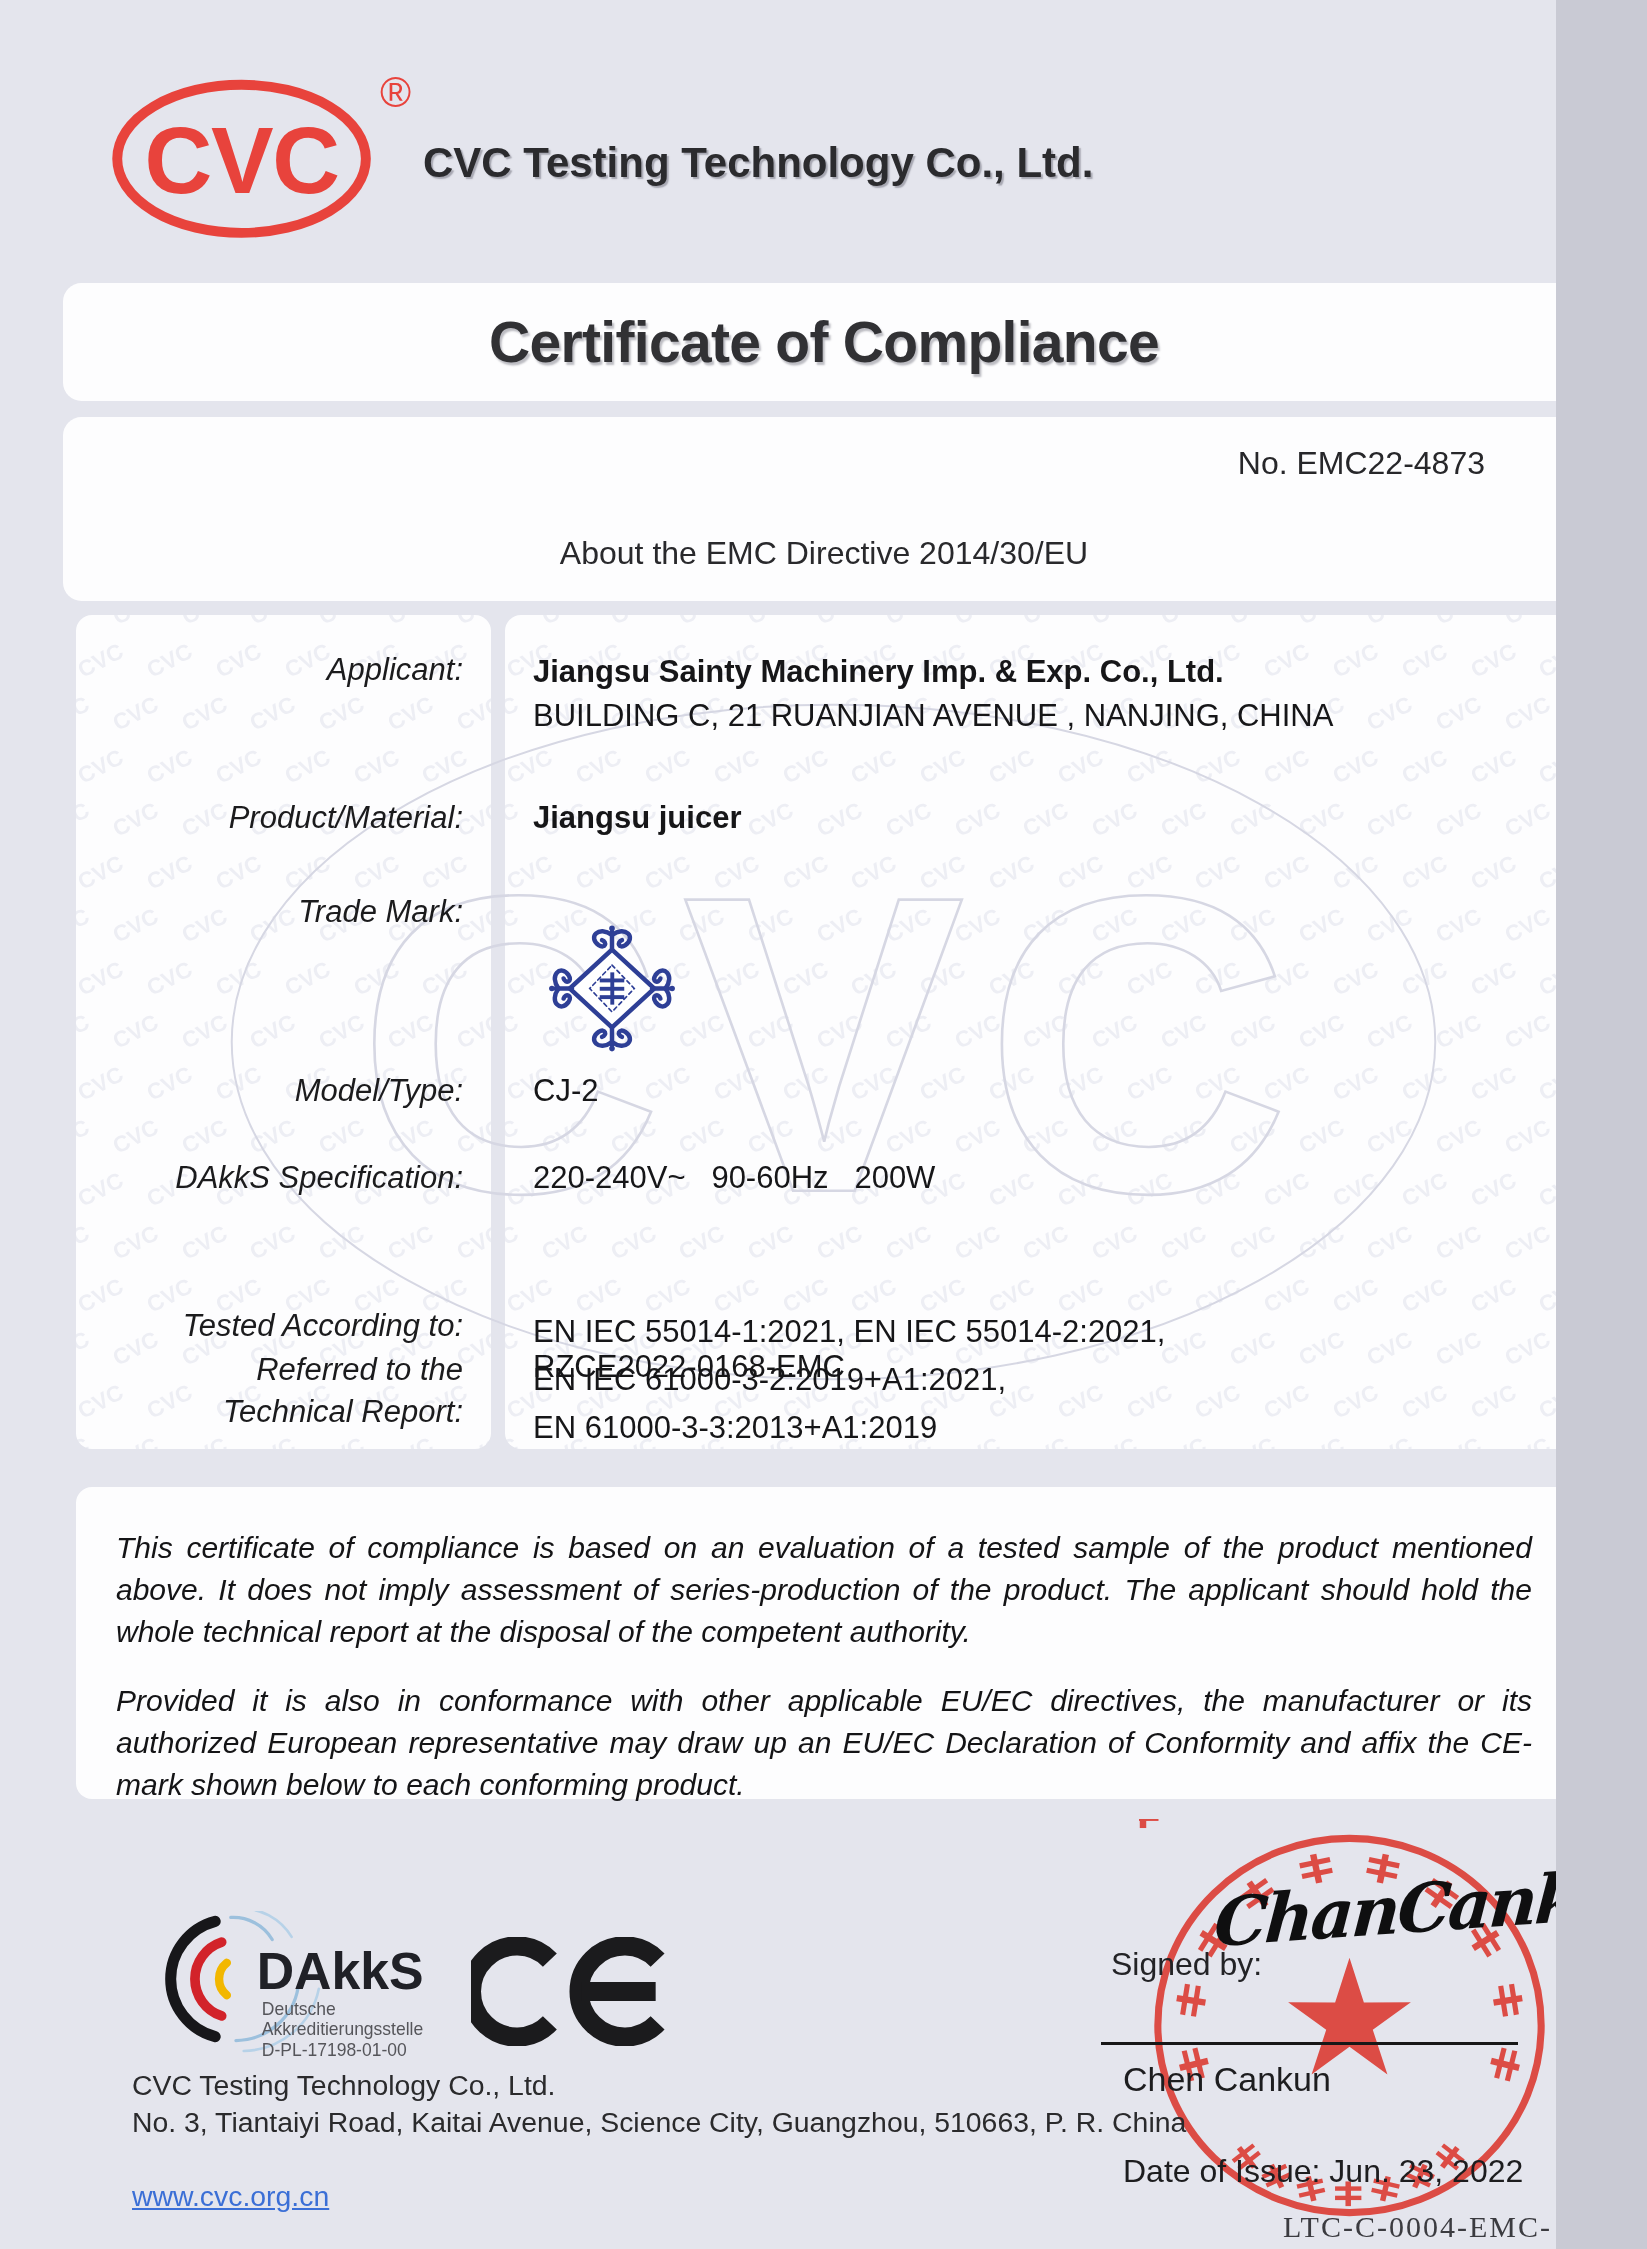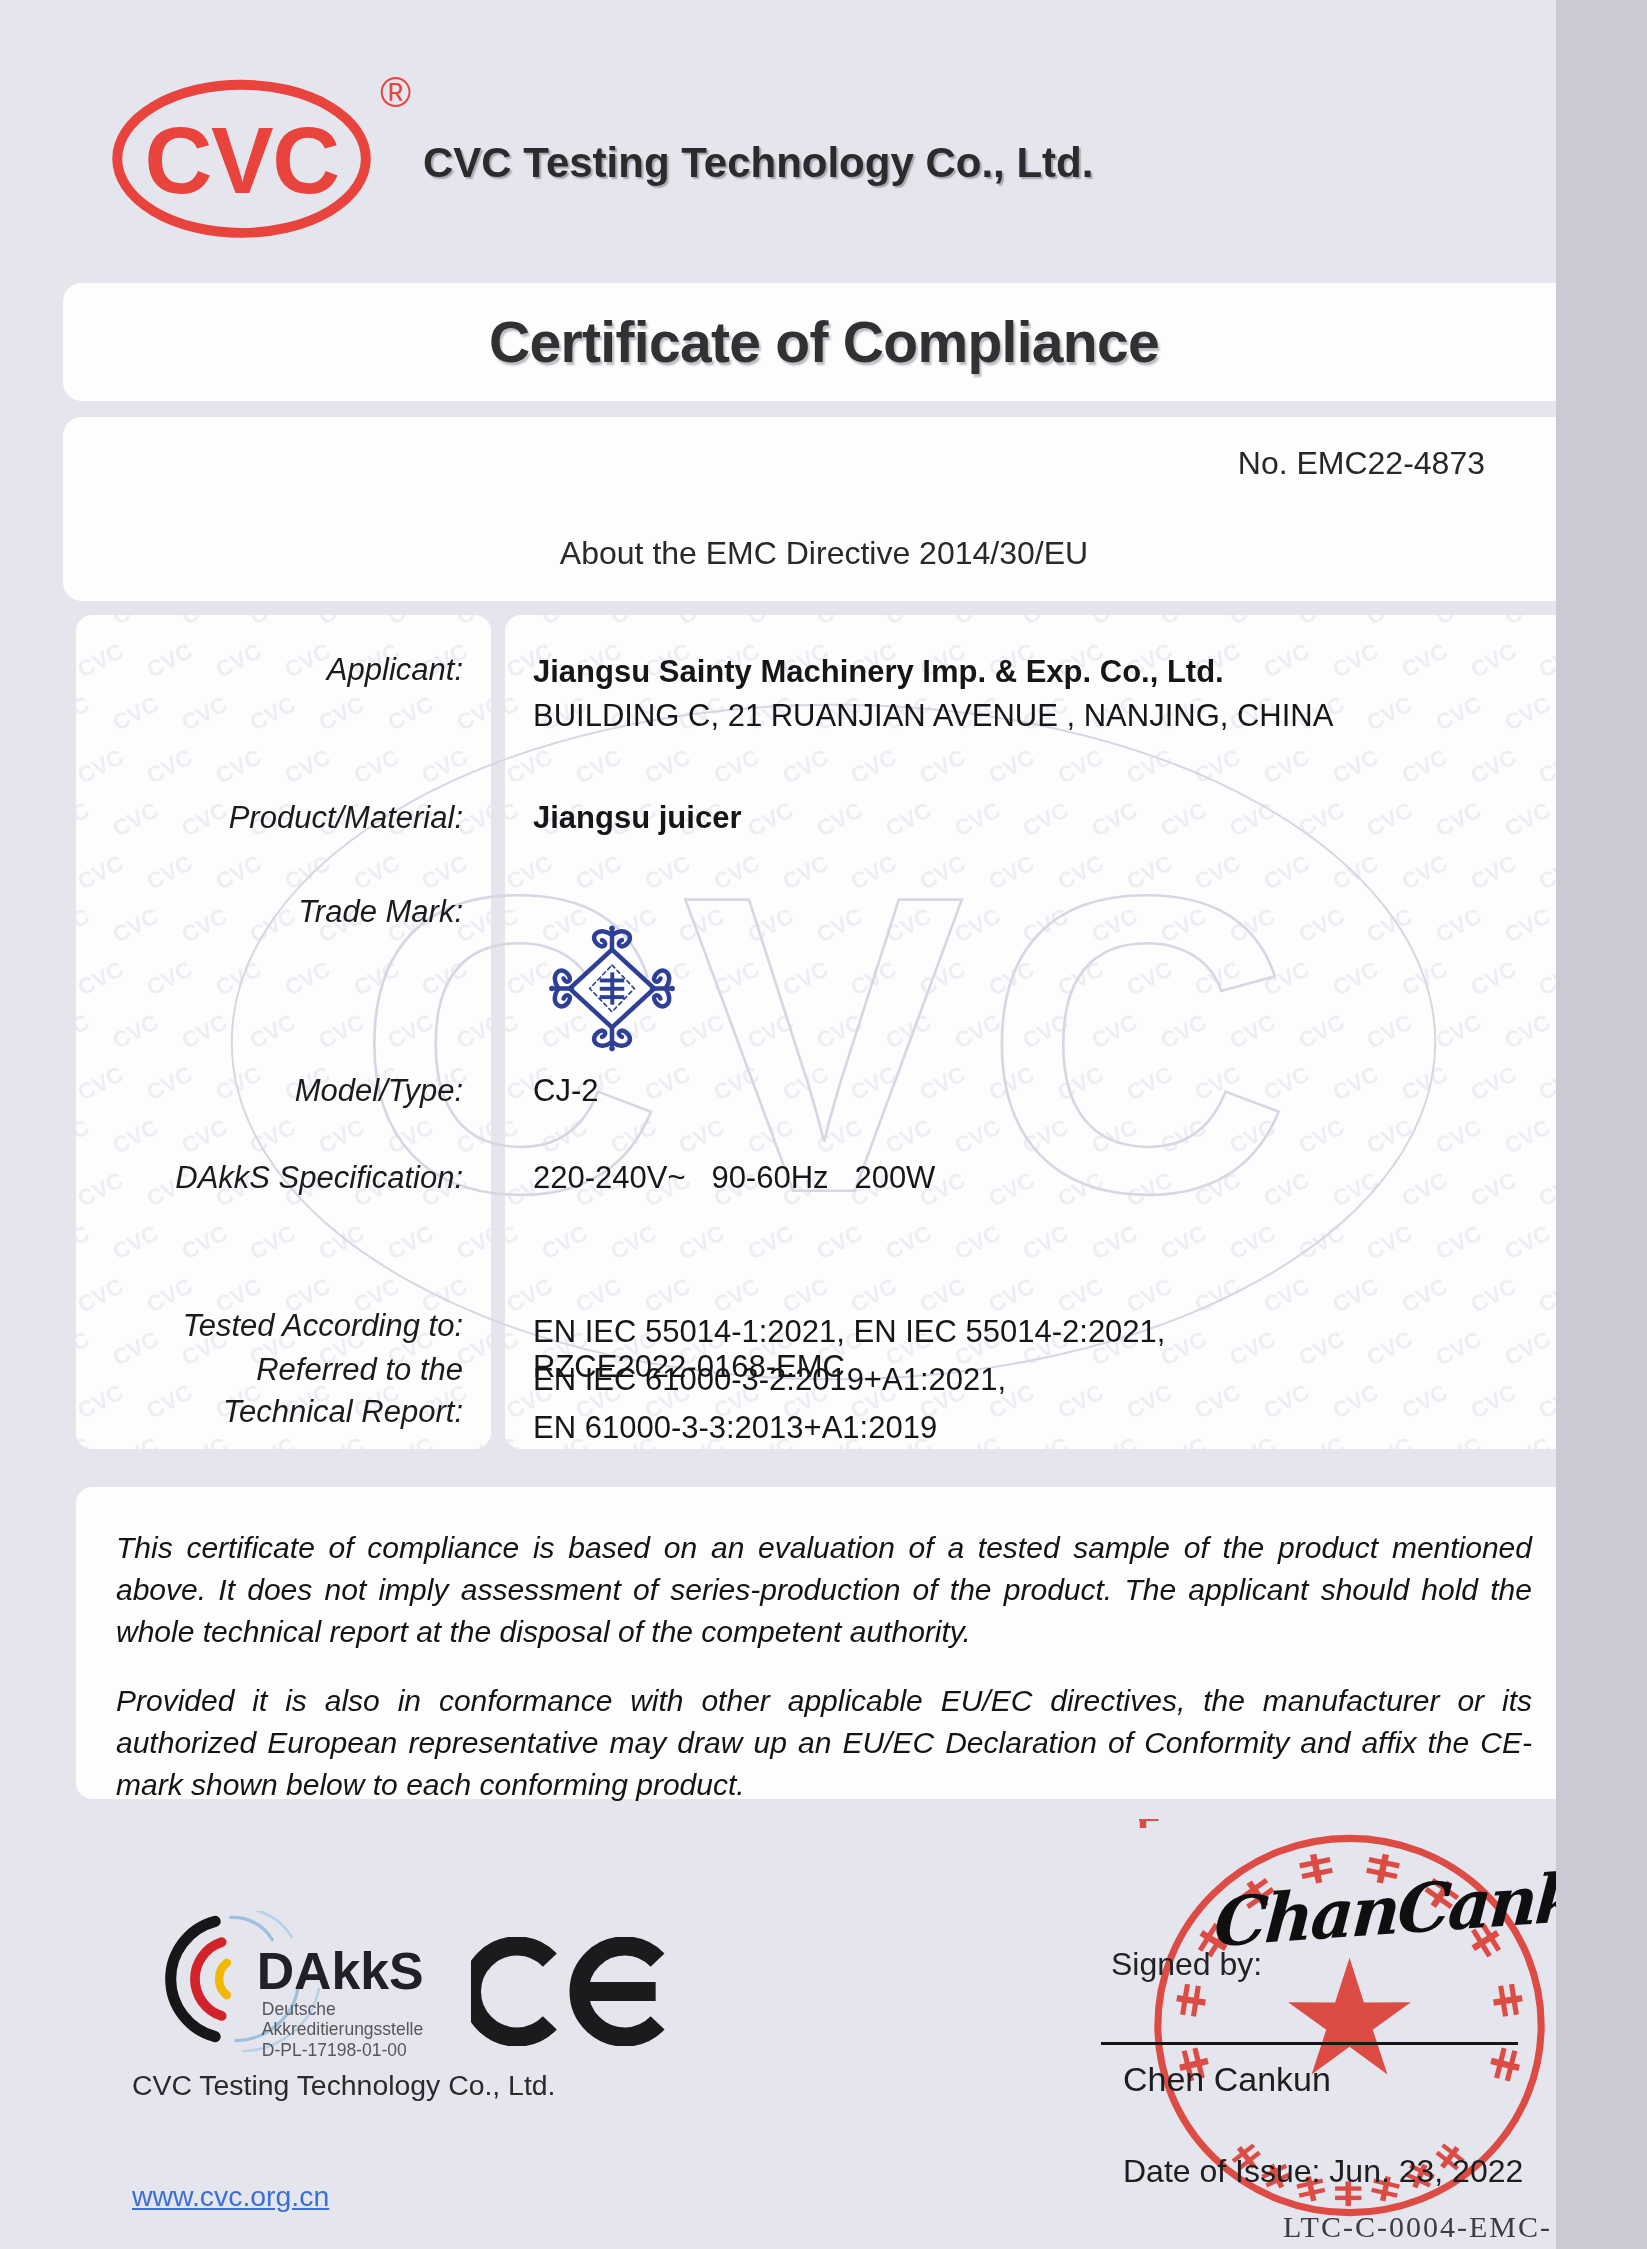--- a/index.html
+++ b/index.html
@@ -605,16 +605,17 @@
 
   <svg class="abs z2" style="left:471px; top:1937px;" width="218" height="109" viewBox="0 0 340 170">
     <g stroke="#1b1b1d" stroke-width="30" fill="none">
       <path d="M 123 36 A 71 71 0 1 0 123 134"></path>
       <path d="M 291 36 A 71 71 0 1 0 291 134"></path>
       <line x1="172" y1="85" x2="288" y2="85"></line>
     </g>
   </svg>
 
   <div class="footer-line" style="top:2069px;">CVC Testing Technology Co., Ltd.</div>
+  <div class="footer-line" style="top:2106px;">No. 3, Tiantaiyi Road, Kaitai Avenue, Science City, Guangzhou, 510663, P. R. China</div>
   <div class="footer-line" style="top:2180px;"><span class="link">www.cvc.org.cn</span></div>
 
 </div>
 
 
 </body></html>

